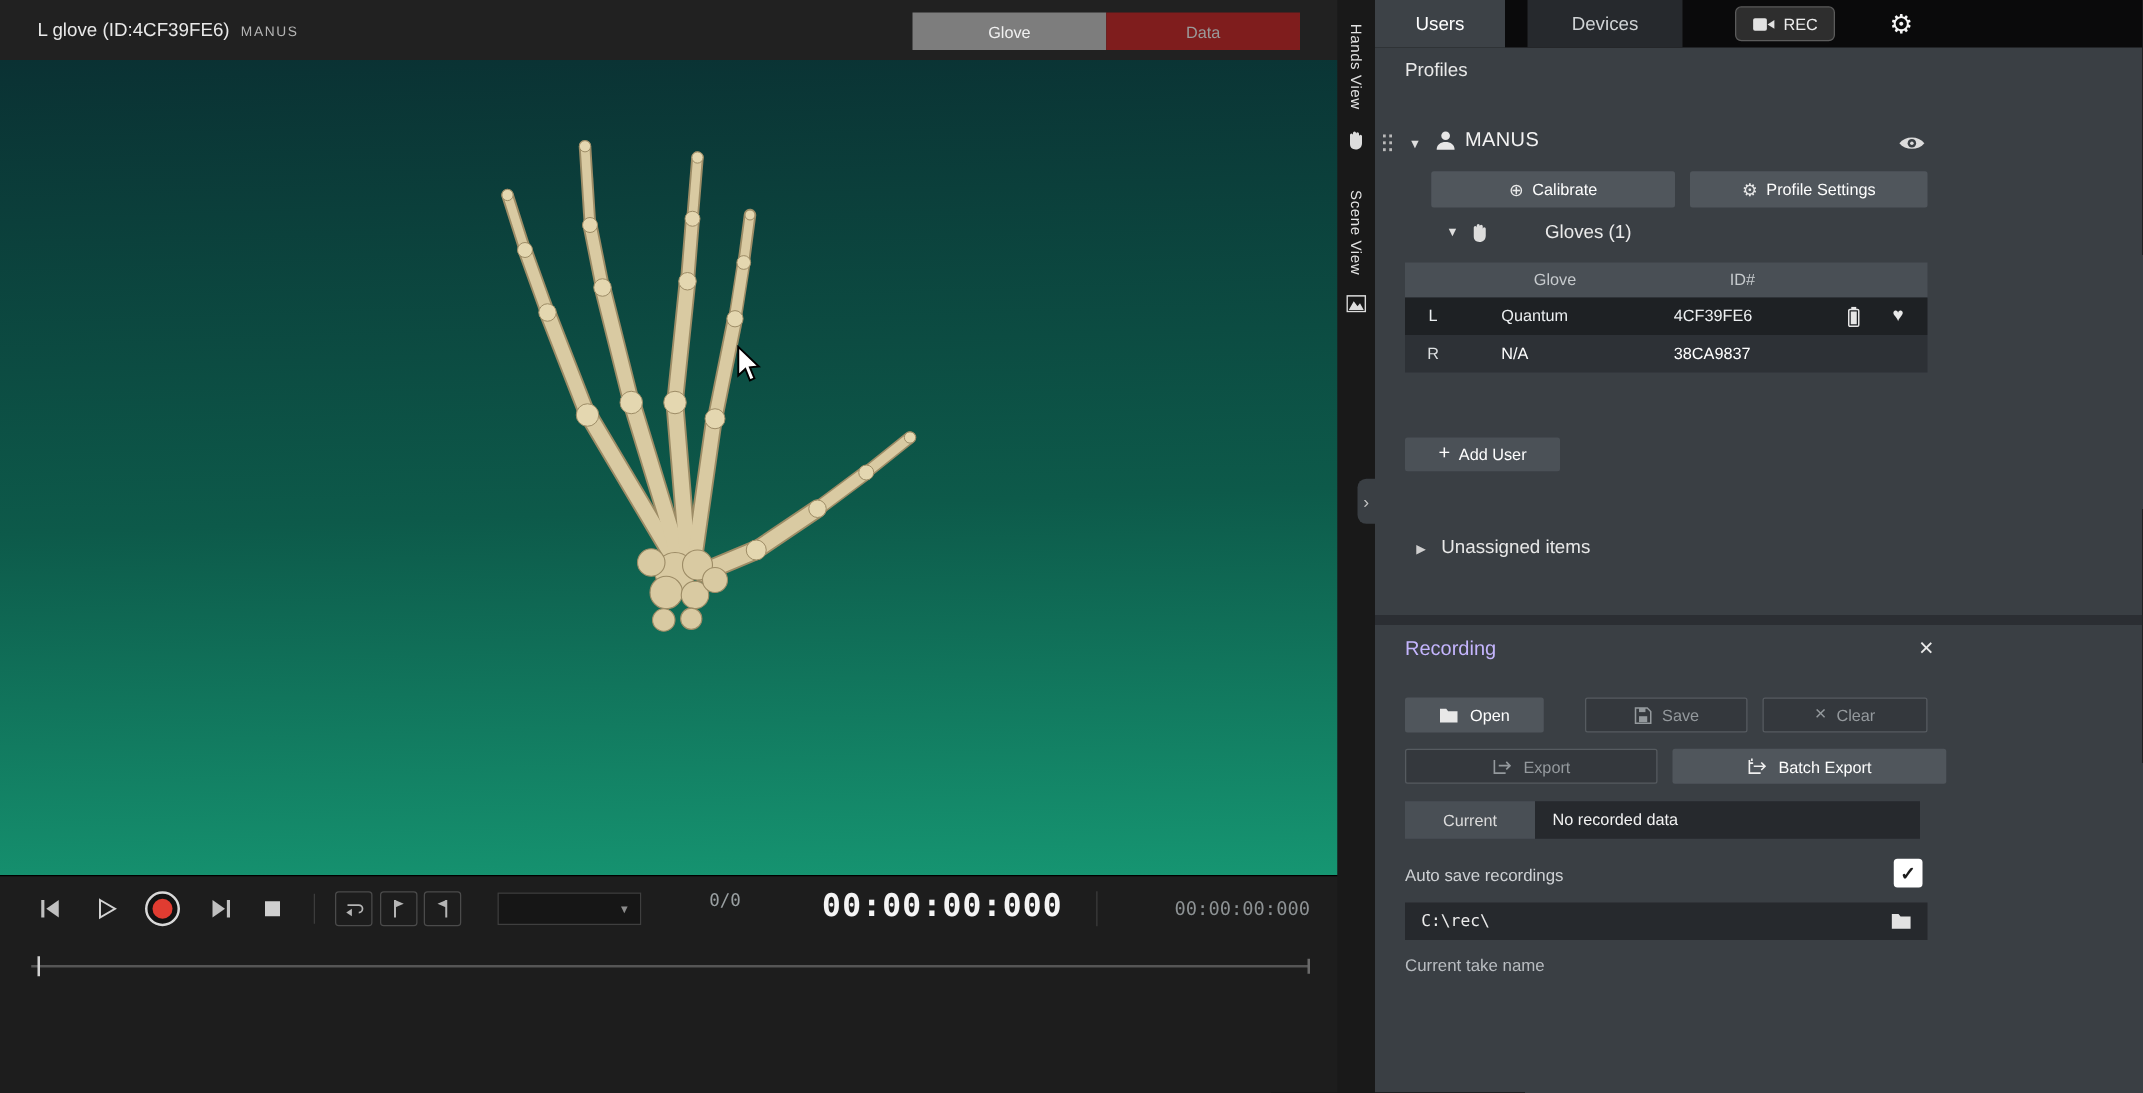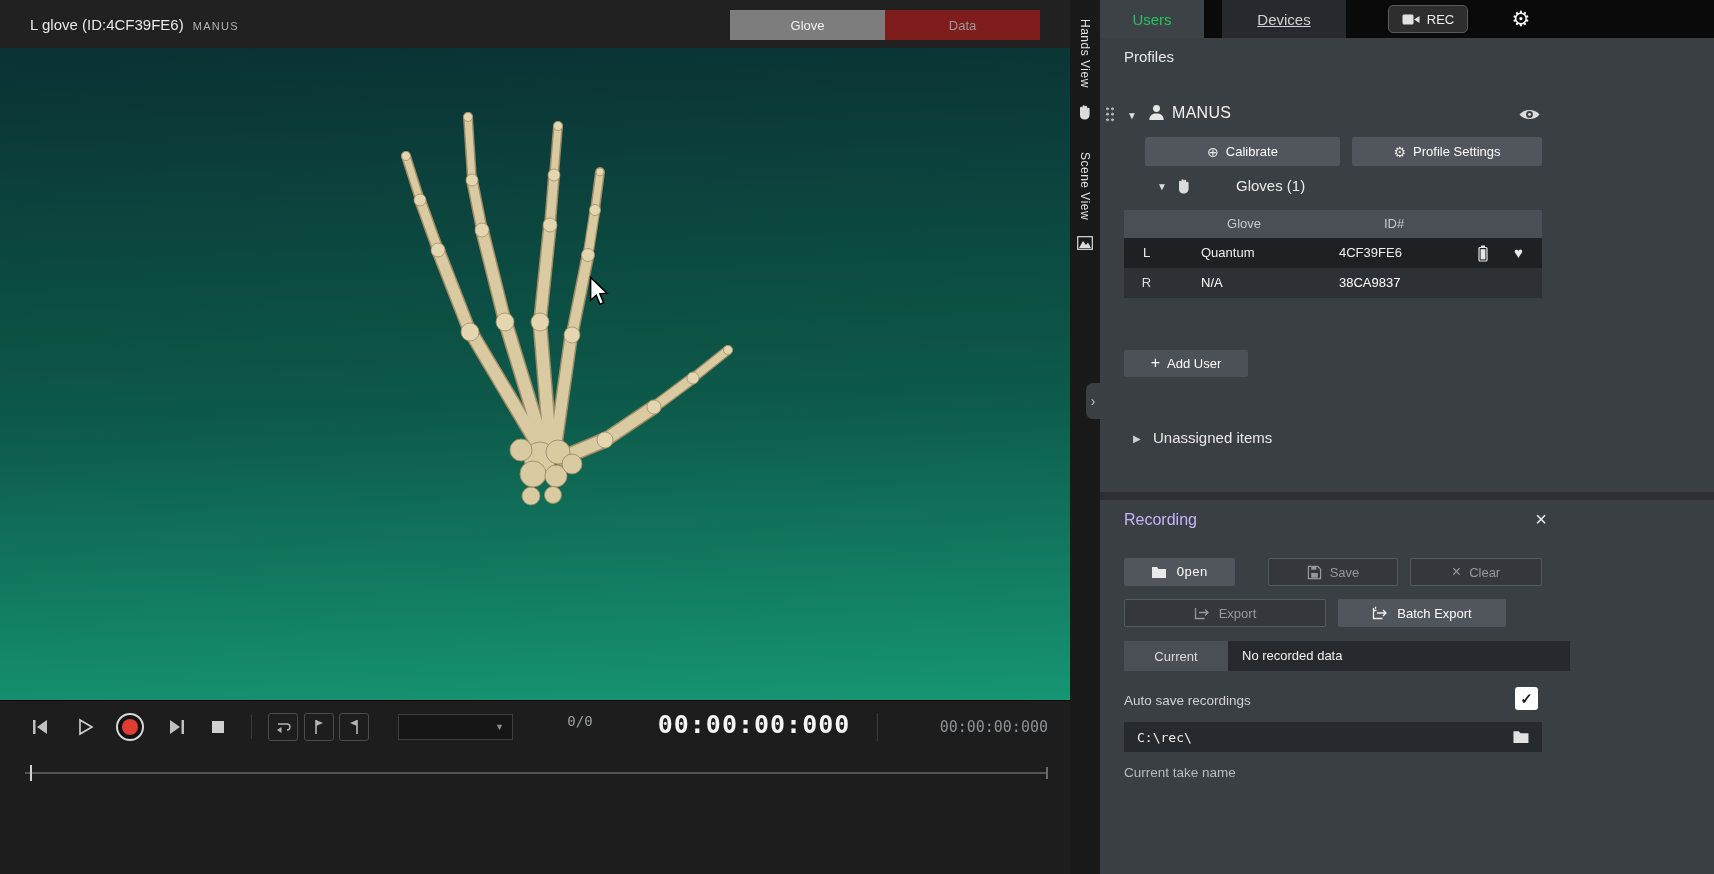--- a/index.html
+++ b/index.html
@@ -48,22 +48,22 @@
   #strip { left:1070px; top:0; width:30px; height:874px; background:#191919; }
   .vtab { position:absolute; left:0; width:30px; display:flex; align-items:center; justify-content:center;
     writing-mode:vertical-rl; color:#e2e2e2; font-size:12px; letter-spacing:0.5px; }
   #expander { position:absolute; left:16px; top:383px; width:14px; height:36px; background:#3a3f44;
     border-radius:7px 0 0 7px; color:#c4c4c4; display:flex; align-items:center; justify-content:center; font-size:14px; }
 
   
   #panel { left:1100px; top:0; width:614px; height:874px; background:#3a3f44; }
   #panel-topstrip { left:0; top:0; width:614px; height:38px; background:#0a0a0b; }
   .ptab { position:absolute; top:0; height:38px; display:flex; align-items:center; justify-content:center; font-size:15px; }
-  #tab-users   { left:0;   width:104px; background:#3d4247; color:#22c55e; }
-  #tab-devices { left:122px; width:124px; background:#26292d; color:#d0d3d5;text-decoration:underline; }
+  #tab-users   { left:0;   width:104px; background:#3d4247; color:#ffffff; }
+  #tab-devices { left:122px; width:124px; background:#26292d; color:#d0d3d5; }
   #rec-btn { left:288px; top:5px; width:80px; height:28px; background:#2e2e2e; border:1px solid #5b5b5b;
     border-radius:5px; display:flex; align-items:center; justify-content:center; gap:7px; color:#ededed; font-size:13px; }
   #gear-btn { left:405px; top:3px; width:32px; height:32px; display:flex; align-items:center; justify-content:center;
     font-size:21px; color:#f5f5f5; }
 
   #profiles-title { left:24px; top:38px; height:38px; line-height:38px; font-size:15px; color:#e9e9e9; }
 
   #drag-handle { left:5px; top:106px; width:10px; height:16px;
     background-image:radial-gradient(#b9b9b9 1.1px, transparent 1.4px); background-size:5px 5.5px; }
   .chev { position:absolute; color:#dedede; font-size:10px; }
@@ -97,21 +97,21 @@
   #recording-close { left:427px; top:505px; width:28px; height:28px; display:flex; align-items:center;
     justify-content:center; font-size:20px; color:#eaeaea; }
 
   .rbtn { position:absolute; height:28px; display:flex; align-items:center; justify-content:center; gap:8px;
     font-size:13px; border-radius:2px; }
   .rbtn.en  { background:#50565c; color:#fdfdfd; }
   .rbtn.dis { background:#34383d; border:1px solid #565b60; color:#94999d; }
 
   #current-label { left:24px; top:641px; width:104px; height:30px; background:#494f55; color:#dadada;
     font-size:13px; display:flex; align-items:center; justify-content:center; }
-  #current-value { left:128px; top:641px; width:342px; height:30px; background:#26292d; color:#f2f2f2;
+  #current-value { left:128px; top:641px; width:308px; height:30px; background:#26292d; color:#f2f2f2;
     font-size:13px; line-height:30px; padding-left:14px; }
 
   #autosave-label { left:24px; top:693px; font-size:13.5px; color:#ced1d4; }
   #autosave-checkbox { left:415px; top:687px; width:23px; height:23px; background:#fff; border-radius:3px;
     display:flex; align-items:center; justify-content:center; color:#1c1c1c; font-size:15px; font-weight:bold; }
 
   #path-field { left:24px; top:722px; width:418px; height:30px; background:#26292d; }
   #path-field input { width:100%; height:100%; background:transparent; border:none; outline:none;
     color:#ececec; font-family:"DejaVu Sans Mono",monospace; font-size:13px; padding-left:13px; }
   #path-folder { position:absolute; left:388px; top:7px; }
@@ -373,21 +373,21 @@
     </div>
 
     <span class="chev" style="left:33px;top:433px;color:#cfcfcf;">▶</span>
     <div id="unassigned-label" class="abs">Unassigned items</div>
 
     <div id="section-divider" class="abs"></div>
 
     <div id="recording-title" class="abs">Recording</div>
     <div id="recording-close" class="abs">×</div>
 
-    <div class="rbtn en" style="left:24px;top:558px;width:111px;font-family:Liberation Mono, monospace;">
+    <div class="rbtn en" style="left:24px;top:558px;width:111px;">
       <svg width="17" height="14" viewBox="0 0 17 14">
         <path d="M1 2 h5 l1.5 2 H15 v9 H1 z" fill="#e8e8e8"></path>
       </svg>
       <span>Open</span>
     </div>
     <div class="rbtn dis" style="left:168px;top:558px;width:130px;">
       <svg width="15" height="15" viewBox="0 0 16 16">
         <path d="M1.5 1.5 h10 l3 3 v10 h-13 z" fill="none" stroke="#94999d" stroke-width="1.3"></path>
         <rect x="4.5" y="8.5" width="7" height="5" fill="#94999d"></rect>
         <rect x="4.5" y="1.5" width="5.5" height="3.5" fill="#94999d"></rect>
@@ -399,21 +399,21 @@
       <span>Clear</span>
     </div>
 
     <div class="rbtn dis" style="left:24px;top:599px;width:202px;">
       <svg width="17" height="14" viewBox="0 0 17 14">
         <path d="M1.5 2 v10.5 h9" fill="none" stroke="#94999d" stroke-width="1.3"></path>
         <path d="M5 6.5 h9 m-3 -3 l3 3 -3 3" fill="none" stroke="#94999d" stroke-width="1.3"></path>
       </svg>
       <span>Export</span>
     </div>
-    <div class="rbtn en" style="left:238px;top:599px;width:168px;text-align:center;">
+    <div class="rbtn en" style="left:238px;top:599px;width:219px;text-align:center;">
       <svg width="17" height="14" viewBox="0 0 17 14">
         <path d="M1.5 2 v10.5 h9 M3.5 0.8 v2 M1.5 4.5 h3" fill="none" stroke="#f0f0f0" stroke-width="1.3"></path>
         <path d="M5 7 h9 m-3 -3 l3 3 -3 3" fill="none" stroke="#f0f0f0" stroke-width="1.3"></path>
       </svg>
       <span>Batch Export</span>
     </div>
 
     <div id="current-label" class="abs">Current</div>
     <div id="current-value" class="abs">No recorded data</div>
 

